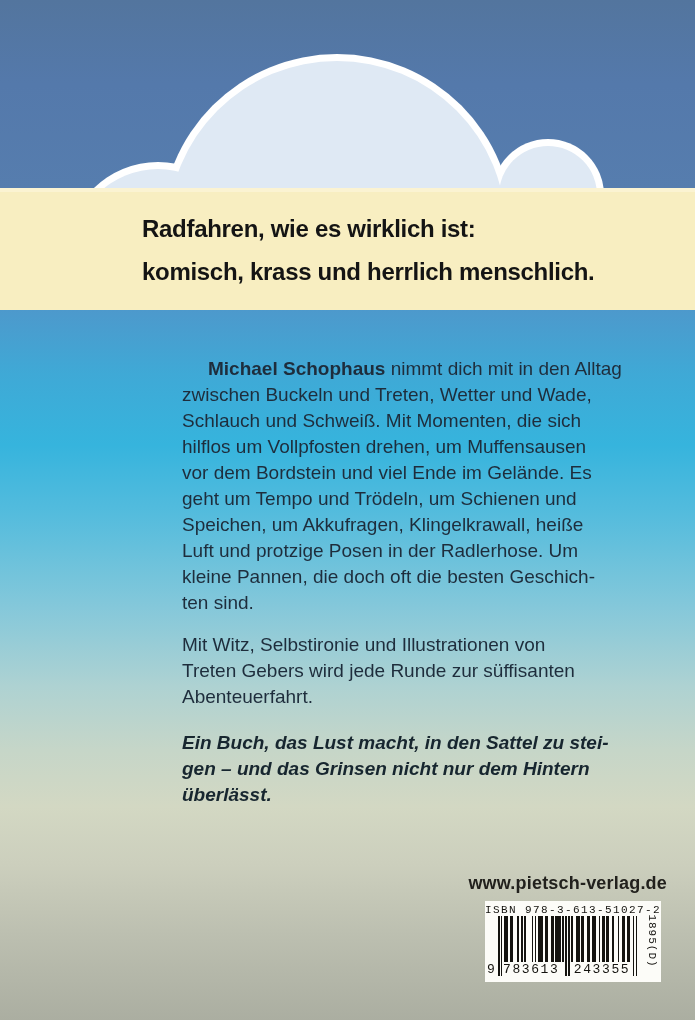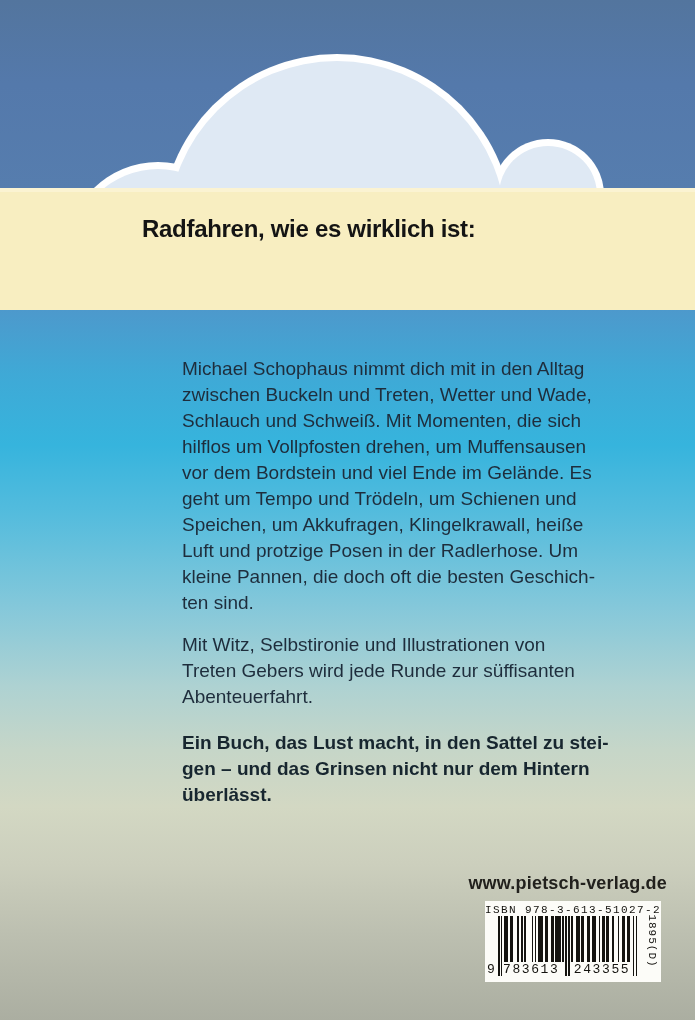--- a/index.html
+++ b/index.html
@@ -37,22 +37,22 @@
       #cccfbd 78%, #bcbfb0 88%, #abaea1 100%);
   }
   
   .blurb {
     position:absolute; left:182px; top:356px; width:470px;
     color:#1e2d3c; font-size:19px; line-height:26px;
   }
   .blurb p { white-space:pre-line; }
   .blurb .p1 { margin-bottom:16px; }
   .blurb .p2 { margin-bottom:20px; }
-  .blurb .p3 { font-weight:bold; color:#17262f; }
-  .author { font-weight:normal; }
+  .blurb .p3 { font-weight:bold; font-style:italic; color:#17262f; }
+  .author { font-weight:bold;margin-left:26px; }
   
   .website {
     position:absolute; right:28px; top:873px;
     font-size:18px; font-weight:bold; color:#22211d; letter-spacing:0.2px;
   }
   .isbn-box {
     position:absolute; left:485px; top:901px; width:176px; height:81px;
     background:#fcfcf8;
   }
   .isbn-label {
@@ -92,20 +92,21 @@
       <g fill="#dfe9f4">
         <circle cx="158" cy="254" r="85"></circle>
         <circle cx="337" cy="230" r="169"></circle>
         <circle cx="548" cy="195" r="49"></circle>
       </g>
     </svg>
   </div>
 
   <div class="band">
     <div class="headline">Radfahren, wie es wirklich ist:</div>
+    <div class="headline">komisch, krass und herrlich menschlich.</div>
   </div>
 
   <div class="lower"></div>
 
   <div class="blurb">
     <p class="p1"><span class="author">Michael Schophaus</span><span> nimmt dich mit in den Alltag
 zwischen Buckeln und Treten, Wetter und Wade,
 Schlauch und Schweiß. Mit Momenten, die sich
 hilflos um Vollpfosten drehen, um Muffensausen
 vor dem Bordstein und viel Ende im Gelände. Es

